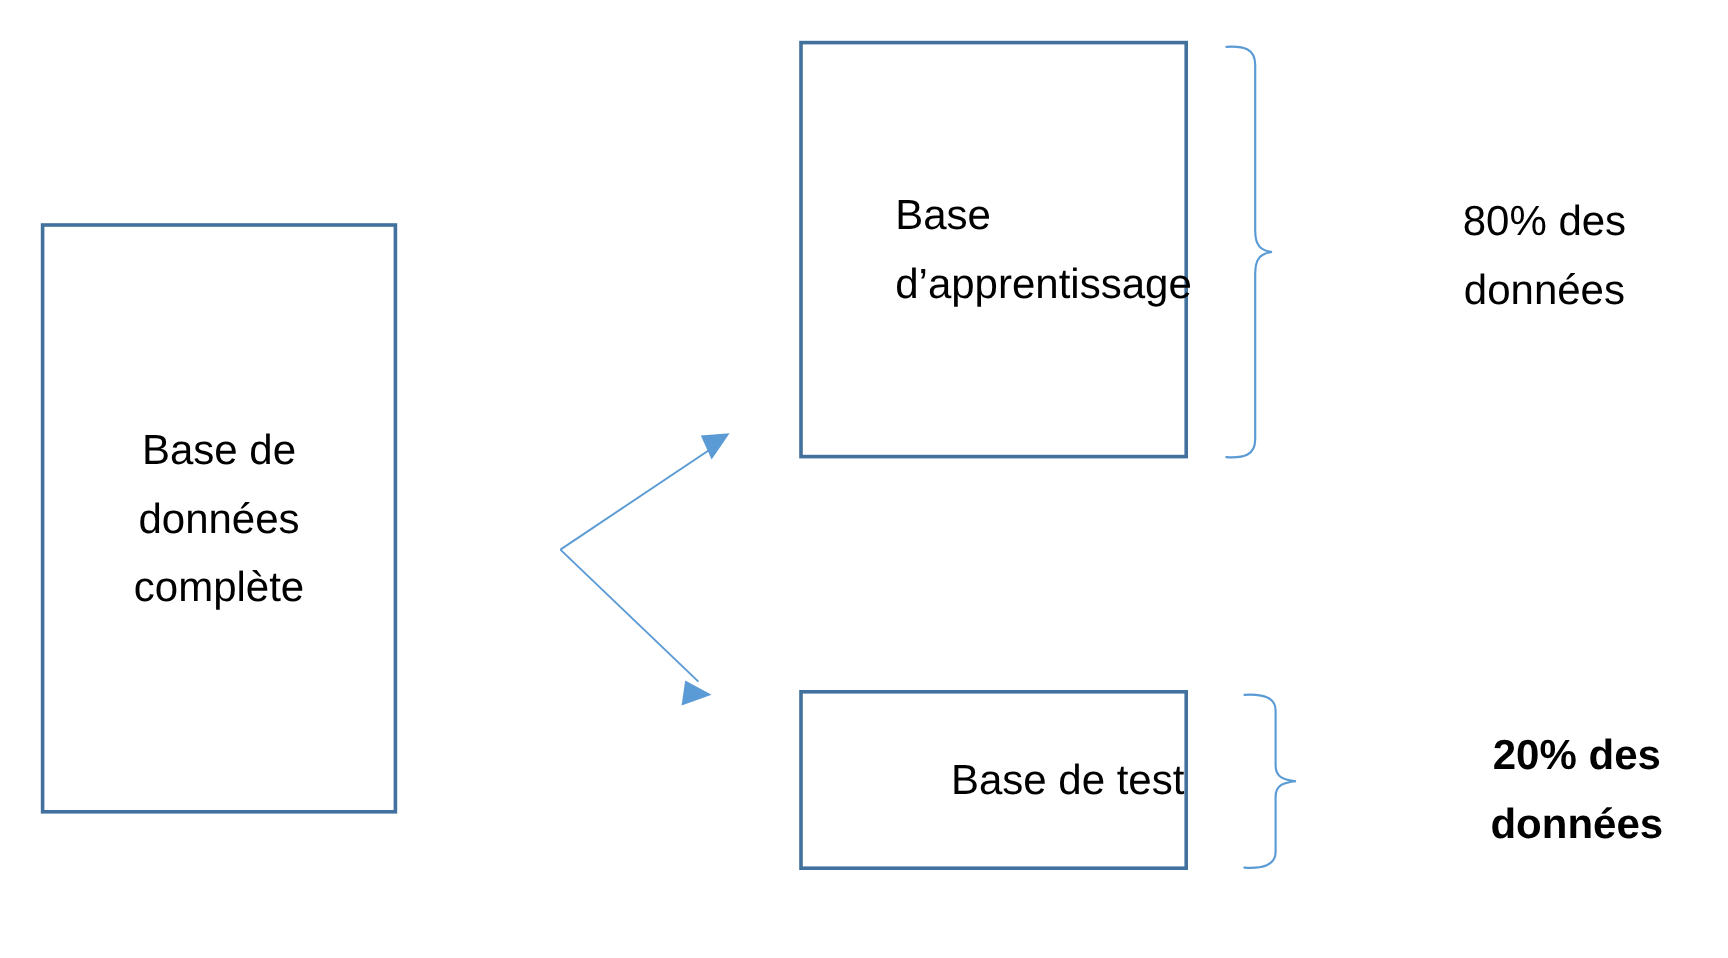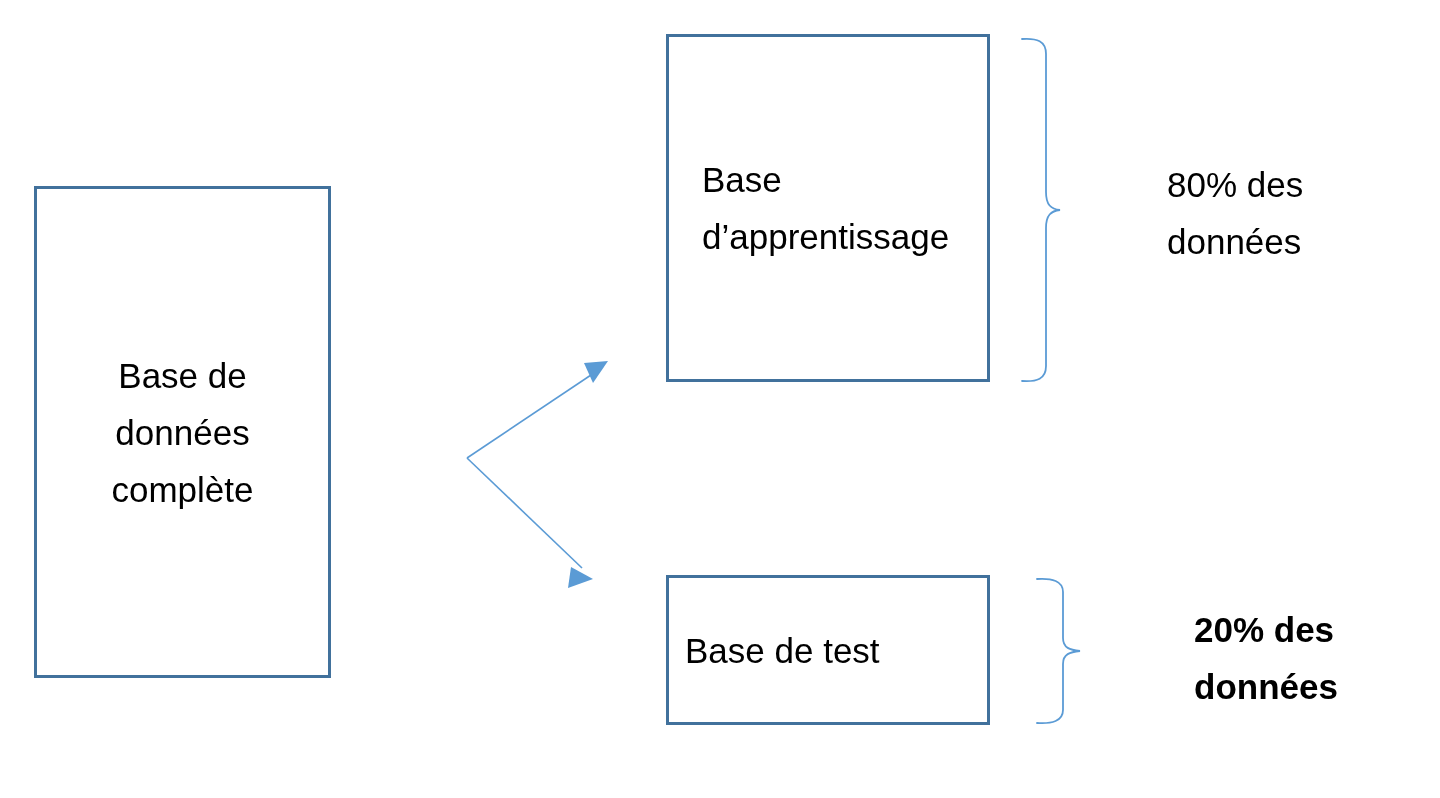--- a/index.html
+++ b/index.html
@@ -46,36 +46,37 @@
   #box-source .box-label {
     text-align: center;
   }
 
   
   #box-train {
     left: 666px;
     top: 34px;
     width: 324px;
     height: 348px;
+    padding-left: 44px;
   }
   #box-train .box-label {
     text-align: left;
     padding-left: 33px;
     box-sizing: border-box;
   }
 
   
   #box-test {
     left: 666px;
     top: 575px;
     width: 324px;
     height: 150px;
   }
   #box-test .box-label {
-    text-align: left;
+    text-align: right;
     margin-left: 16px;
   }
 
   
   .brace-svg {
     position: absolute;
     overflow: visible;
   }
   #brace-top   { left: 1015px; top: 30px;  width: 80px;  height: 360px; }
   #brace-bottom{ left: 1030px; top: 570px; width: 80px;  height: 160px; }
@@ -90,21 +91,21 @@
     overflow: visible;
   }
 
   
   .caption {
     position: absolute;
     color: #000000;
     font-size: 35px;
     line-height: 57px;
     white-space: pre-line;
-    text-align: left;
+    text-align: center;
   }
   #caption-train { left: 1167px; top: 156px; width: 240px; }
   #caption-test  { left: 1194px; top: 601px; width: 240px; font-weight: bold; }
 </style>
 </head>
 <body>
 
 <div id="canvas">
 
   <div class="box" id="box-source">

